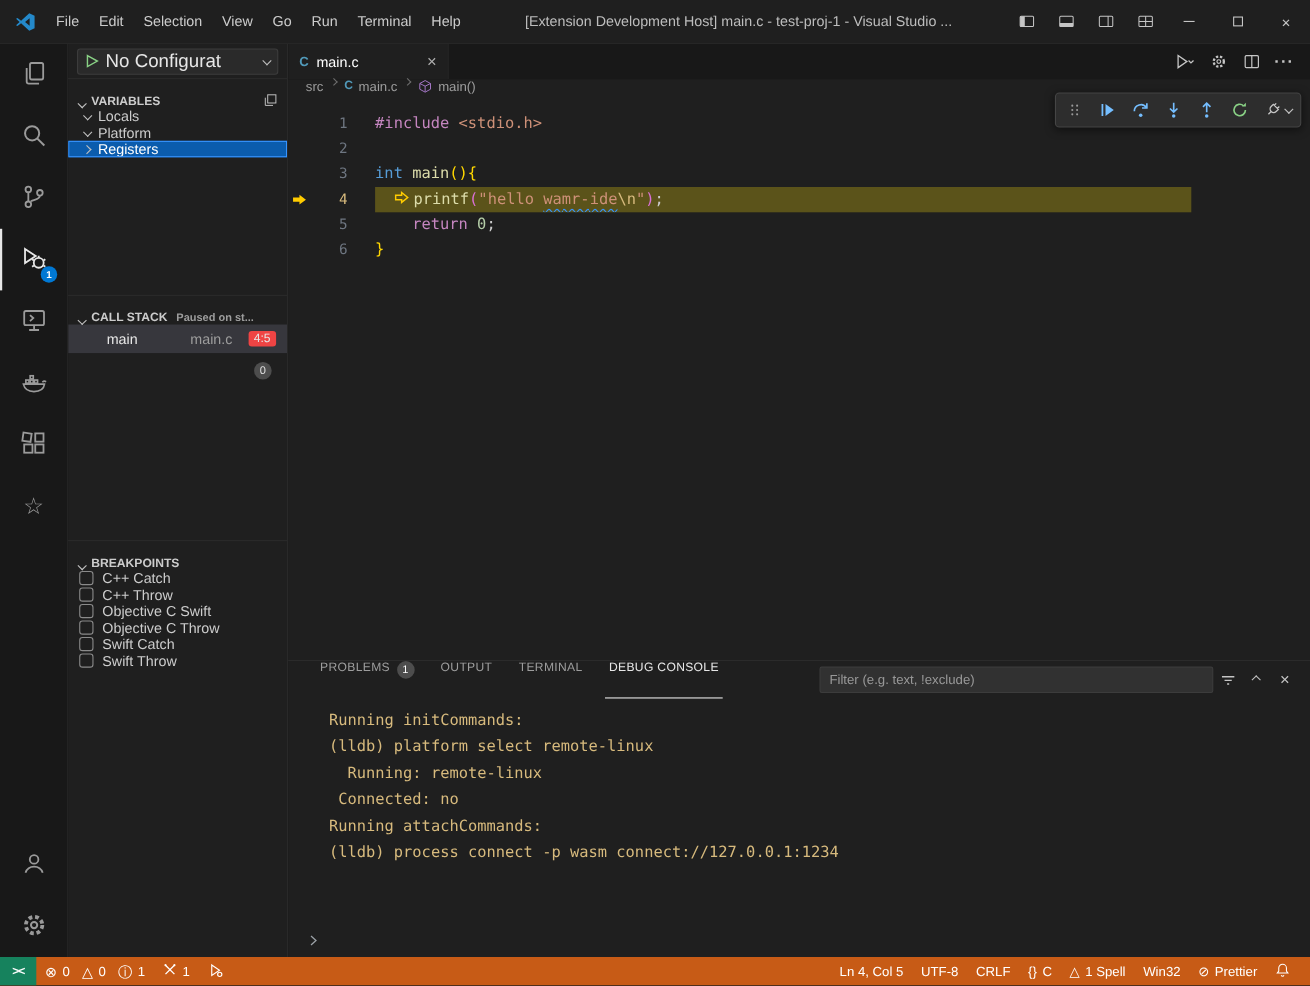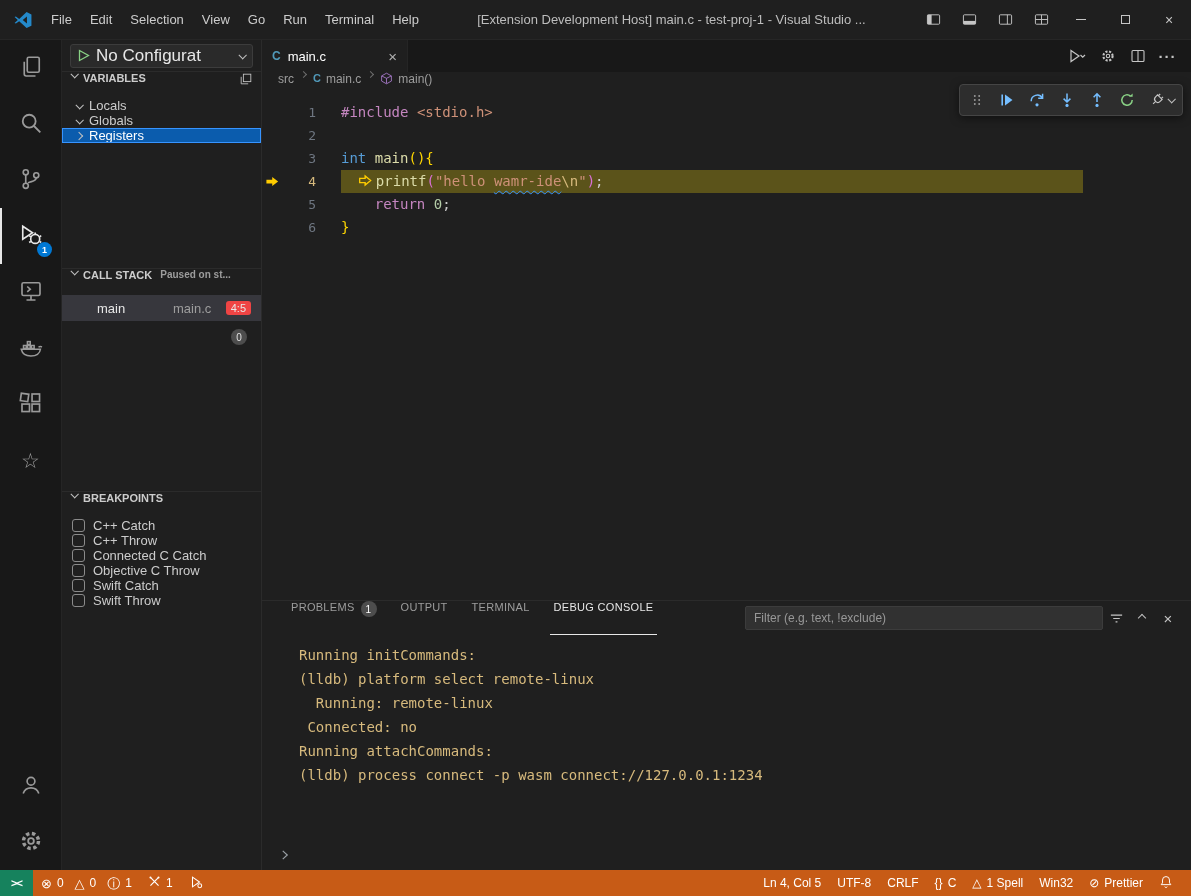--- a/index.html
+++ b/index.html
@@ -33,21 +33,21 @@
   .ab-badge{position:absolute;right:9px;bottom:7px;min-width:15px;height:15px;border-radius:8px;background:var(--accent,#0078D4);color:#fff;font-size:9px;font-weight:700;display:flex;align-items:center;justify-content:center;padding:0 3px}
 
   
   .sidebar{flex:0 0 200px;background:#1f1f1f;border-right:1px solid #2b2b2b;display:flex;flex-direction:column;min-height:0}
   .run-bar{flex:0 0 32px;display:flex;align-items:center;padding:0 8px;border-bottom:1px solid #2b2b2b}
   .cfg{flex:1;height:24px;background:#2a2a2a;border:1px solid #3c3c3c;border-radius:3px;display:flex;align-items:center;gap:6px;padding:0 7px;cursor:pointer}
   .cfg-label{flex:1;font-size:17px;color:#e7e7e7;white-space:nowrap;overflow:hidden}
   .sec{display:flex;flex-direction:column;overflow:hidden}
   .sec.watch,.sec.stack,.sec.bps{border-top:1px solid #2b2b2b}
   .sec.vars{flex:0 0 196px}.sec.watch{flex:0 0 197px}.sec.stack{flex:0 0 223px}.sec.bps{flex:1}
-  .sec-head{flex:0 0 26px;display:flex;align-items:flex-start;padding:0 8px 0 9px;font-size:11px;font-weight:700;color:#cccccc}
+  .sec-head{flex:0 0 26px;display:flex;align-items:flex-end;padding:0 8px 0 9px;font-size:11px;font-weight:700;color:#cccccc}
   .sec-head .chev{margin-right:6px}
   .sec-status{margin-left:8px;font-size:10px;color:#9d9d9d;white-space:nowrap;overflow:hidden}
   .sec-action{margin-left:auto;display:flex}
   .tree-row{flex:0 0 22px;display:flex;align-items:center;padding-left:14px;color:#cccccc;cursor:pointer}
   .tree-row .chev{margin-right:7px}
   .tree-row.selected{flex-basis:24px;background:var(--sel,#0B5CAD);outline:1px solid #3794FF;outline-offset:-1px;color:#fff}
   .frame-row{flex:0 0 26px;display:flex;align-items:center;background:#37373d;padding:0 10px 0 35px;gap:8px;cursor:pointer}
   .fr-fn{color:#e7e7e7;width:68px}
   .fr-file{color:#9d9d9d;flex:1}
   .fr-pos{background:#ef4444;color:#e7e7e7;font-size:11px;border-radius:3px;padding:1px 5px}
@@ -269,21 +269,21 @@
               </svg>
             </span>
         </div>
         <div id="var-rows">
             <div class="tree-row">
               <span class="chev down"></span>
               <span>Locals</span>
             </div>
             <div class="tree-row">
               <span class="chev down"></span>
-              <span>Globals</span>
+              <span>Platform</span>
             </div>
             <div class="tree-row selected">
               <span class="chev right"></span>
               <span>Registers</span>
             </div>
           </div>
       </div>
 
 
       <div class="sec stack">
@@ -309,21 +309,21 @@
             <div class="bp-row">
               <span class="bp-box"></span>
               <span>C++ Catch</span>
             </div>
             <div class="bp-row">
               <span class="bp-box"></span>
               <span>C++ Throw</span>
             </div>
             <div class="bp-row">
               <span class="bp-box"></span>
-              <span>Connected C Catch</span>
+              <span>Objective C Swift</span>
             </div>
             <div class="bp-row">
               <span class="bp-box"></span>
               <span>Objective C Throw</span>
             </div>
             <div class="bp-row">
               <span class="bp-box"></span>
               <span>Swift Catch</span>
             </div>
             <div class="bp-row">

